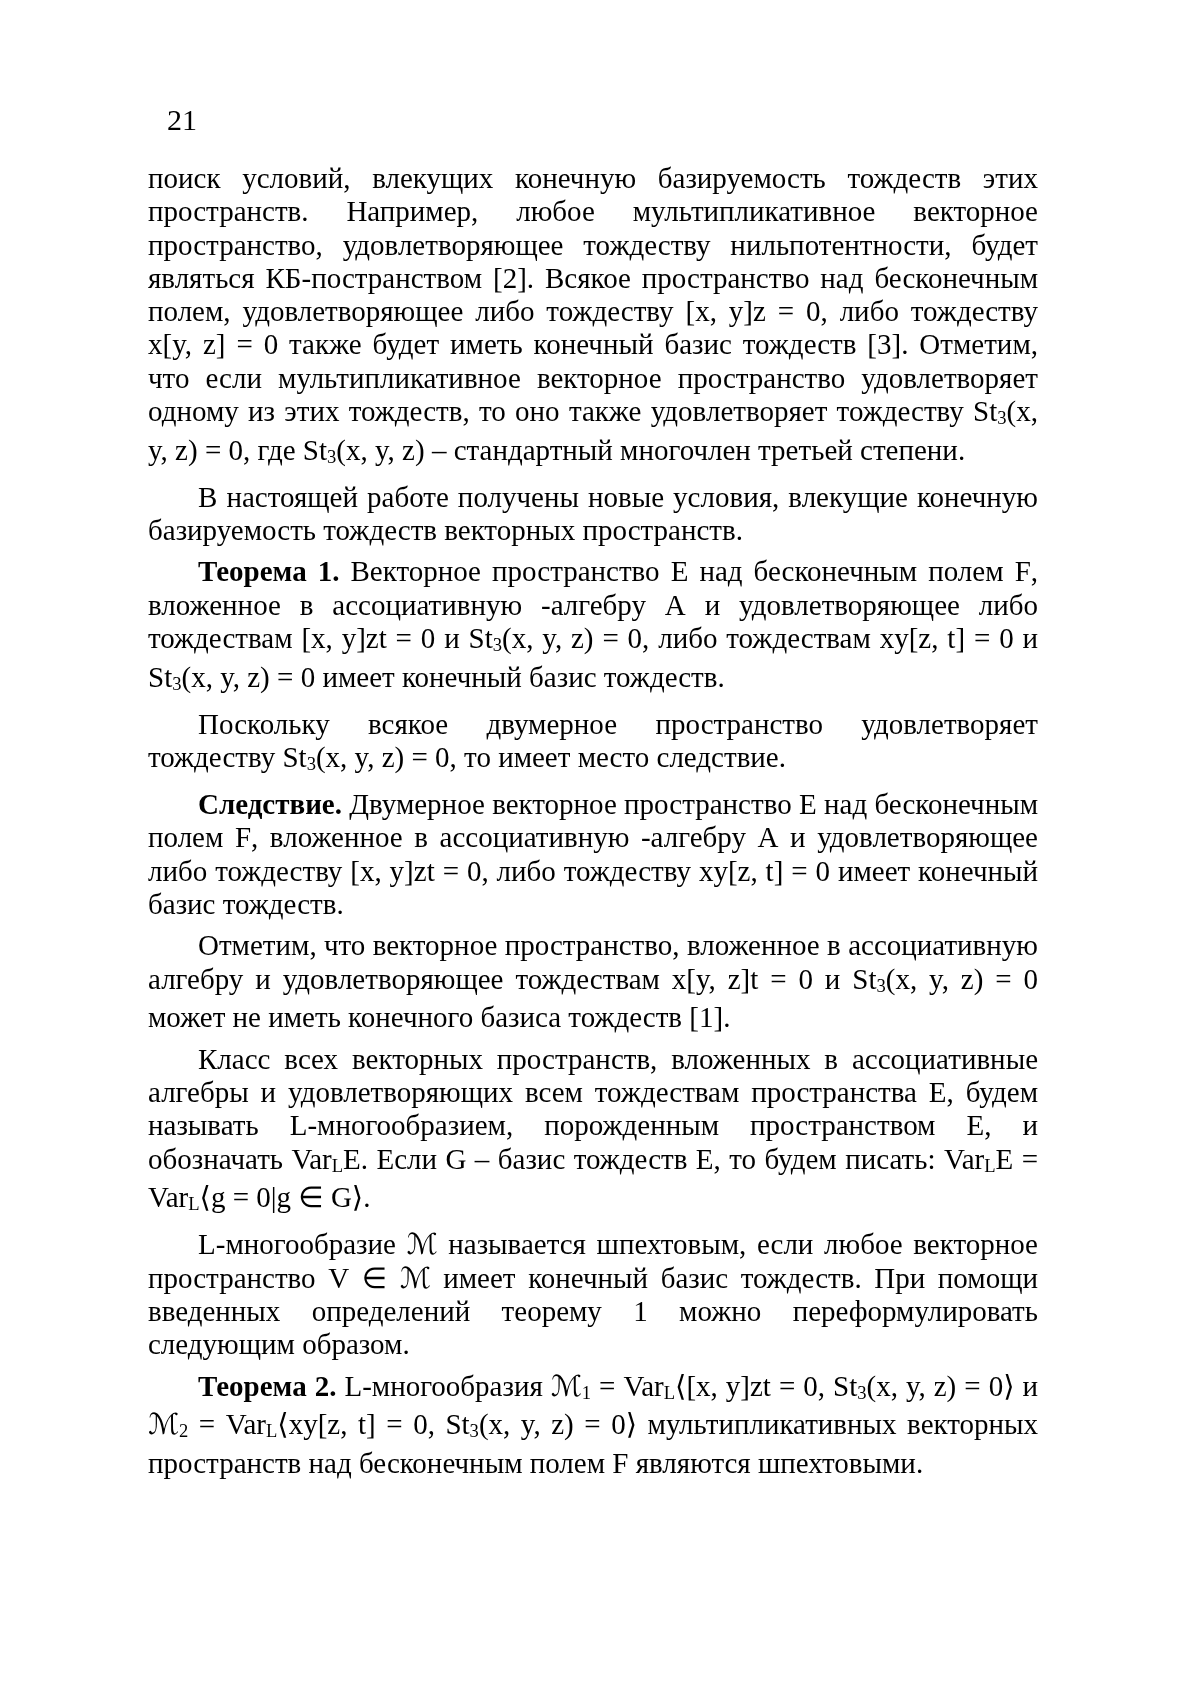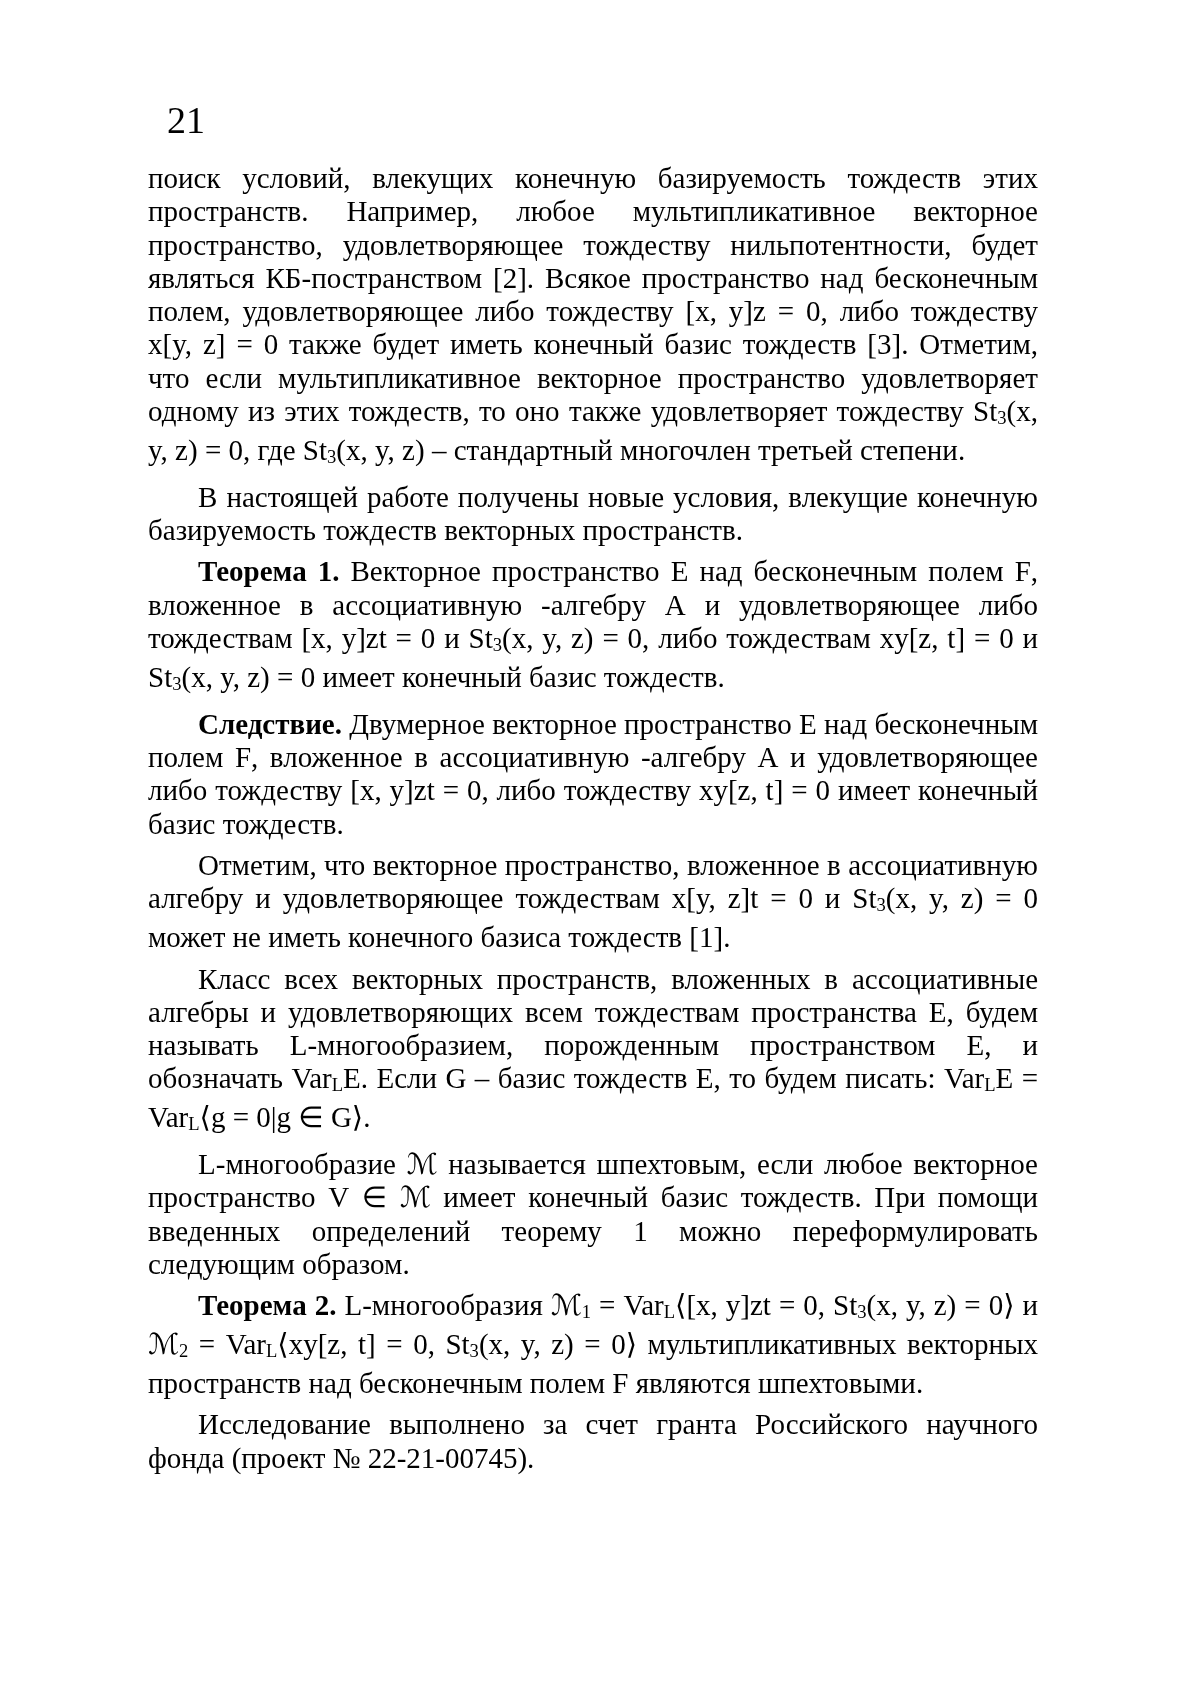--- a/index.html
+++ b/index.html
@@ -13,21 +13,21 @@
     height: 1703px;
     background: #ffffff;
     color: #000000;
     overflow: hidden;
     font-family: "Liberation Serif", "DejaVu Serif", "DejaVu Sans", serif;
   }
   .page-number {
     position: absolute;
     left: 167px;
     top: 103px;
-    font-size: 38px;
+    font-size: 30px;
     line-height: 34px;
   }
   .doc-body {
     position: absolute;
     left: 148px;
     top: 162px;
     width: 890px;
     font-size: 29px;
     line-height: 33.3px;
     text-align: justify;
@@ -55,20 +55,20 @@
 </style>
 </head>
 <body>
 
 <div class="page">
   <div class="page-number">21</div>
   <div class="doc-body">
       <p class=""><span class="run-n">поиск условий, влекущих конечную базируемость тождеств этих пространств. Например, любое мультипликативное векторное пространство, удовлетворяющее тождеству нильпотентности, будет являться КБ-постранством [2]. Всякое пространство над бесконечным полем, удовлетворяющее либо тождеству </span><span class="run-i">[x, y]z</span><span class="run-n"> = 0, либо тождеству </span><span class="run-i">x[y, z]</span><span class="run-n"> = 0 также будет иметь конечный базис тождеств [3]. Отметим, что если мультипликативное векторное пространство удовлетворяет одному из этих тождеств, то оно также удовлетворяет тождеству St</span><span class="run-sub">3</span><span class="run-i">(x, y, z)</span><span class="run-n"> = 0, где St</span><span class="run-sub">3</span><span class="run-i">(x, y, z)</span><span class="run-n"> – стандартный многочлен третьей степени.</span></p>
       <p class="indent"><span class="run-n">В настоящей работе получены новые условия, влекущие конечную базируемость тождеств векторных пространств.</span></p>
       <p class="indent"><span class="run-b">Теорема 1. </span><span class="run-n">Векторное пространство </span><span class="run-i">E</span><span class="run-n"> над бесконечным полем </span><span class="run-i">F</span><span class="run-n">, вложенное в ассоциативную -алгебру </span><span class="run-i">A</span><span class="run-n"> и удовлетворяющее либо тождествам </span><span class="run-i">[x, y]zt</span><span class="run-n"> = 0 и St</span><span class="run-sub">3</span><span class="run-i">(x, y, z)</span><span class="run-n"> = 0, либо тождествам </span><span class="run-i">xy[z, t]</span><span class="run-n"> = 0 и St</span><span class="run-sub">3</span><span class="run-i">(x, y, z)</span><span class="run-n"> = 0 имеет конечный базис тождеств.</span></p>
+      <p class="indent"><span class="run-n">Поскольку всякое двумерное пространство удовлетворяет тождеству St</span><span class="run-sub">3</span><span class="run-i">(x, y, z)</span><span class="run-n"> = 0, то имеет место следствие.</span></p>
       <p class="indent"><span class="run-b">Следствие. </span><span class="run-n">Двумерное векторное пространство </span><span class="run-i">E</span><span class="run-n"> над бесконечным полем </span><span class="run-i">F</span><span class="run-n">, вложенное в ассоциативную -алгебру </span><span class="run-i">A</span><span class="run-n"> и удовлетворяющее либо тождеству </span><span class="run-i">[x, y]zt</span><span class="run-n"> = 0, либо тождеству </span><span class="run-i">xy[z, t]</span><span class="run-n"> = 0 имеет конечный базис тождеств.</span></p>
       <p class="indent"><span class="run-n">Отметим, что векторное пространство, вложенное в ассоциативную алгебру и удовлетворяющее тождествам </span><span class="run-i">x[y, z]t</span><span class="run-n"> = 0 и St</span><span class="run-sub">3</span><span class="run-i">(x, y, z)</span><span class="run-n"> = 0 может не иметь конечного базиса тождеств [1].</span></p>
       <p class="indent"><span class="run-n">Класс всех векторных пространств, вложенных в ассоциативные алгебры и удовлетворяющих всем тождествам пространства </span><span class="run-i">E</span><span class="run-n">, будем называть </span><span class="run-i">L</span><span class="run-n">-многообразием, порожденным пространством </span><span class="run-i">E</span><span class="run-n">, и обозначать </span><span class="run-i">Var</span><span class="run-sub">L</span><span class="run-i">E</span><span class="run-n">. Если </span><span class="run-i">G</span><span class="run-n"> – базис тождеств </span><span class="run-i">E</span><span class="run-n">, то будем писать: </span><span class="run-i">Var</span><span class="run-sub">L</span><span class="run-i">E</span><span class="run-n"> = </span><span class="run-i">Var</span><span class="run-sub">L</span><span class="run-n">⟨</span><span class="run-i">g</span><span class="run-n"> = 0|</span><span class="run-i">g</span><span class="run-n"> ∈ </span><span class="run-i">G</span><span class="run-n">⟩.</span></p>
       <p class="indent"><span class="run-i">L</span><span class="run-n">-многообразие </span><span class="run-scr">ℳ</span><span class="run-n"> называется шпехтовым, если любое векторное пространство </span><span class="run-i">V</span><span class="run-n"> ∈ </span><span class="run-scr">ℳ</span><span class="run-n"> имеет конечный базис тождеств. При помощи введенных определений теорему 1 можно переформулировать следующим образом.</span></p>
       <p class="indent"><span class="run-b">Теорема 2. </span><span class="run-i">L</span><span class="run-n">-многообразия </span><span class="run-scr">ℳ</span><span class="run-sub">1</span><span class="run-n"> = </span><span class="run-i">Var</span><span class="run-sub">L</span><span class="run-n">⟨</span><span class="run-i">[x, y]zt</span><span class="run-n"> = 0, St</span><span class="run-sub">3</span><span class="run-i">(x, y, z)</span><span class="run-n"> = 0⟩ и </span><span class="run-scr">ℳ</span><span class="run-sub">2</span><span class="run-n"> = </span><span class="run-i">Var</span><span class="run-sub">L</span><span class="run-n">⟨</span><span class="run-i">xy[z, t]</span><span class="run-n"> = 0, St</span><span class="run-sub">3</span><span class="run-i">(x, y, z)</span><span class="run-n"> = 0⟩ мультипликативных векторных пространств над бесконечным полем </span><span class="run-i">F</span><span class="run-n"> являются шпехтовыми.</span></p>
-      <p class="indent"><span class="run-i">Исследование выполнено за счет гранта Российского научного фонда (проект № 22-21-00745).</span></p>
     </div>
 </div>
 
 </body></html>

